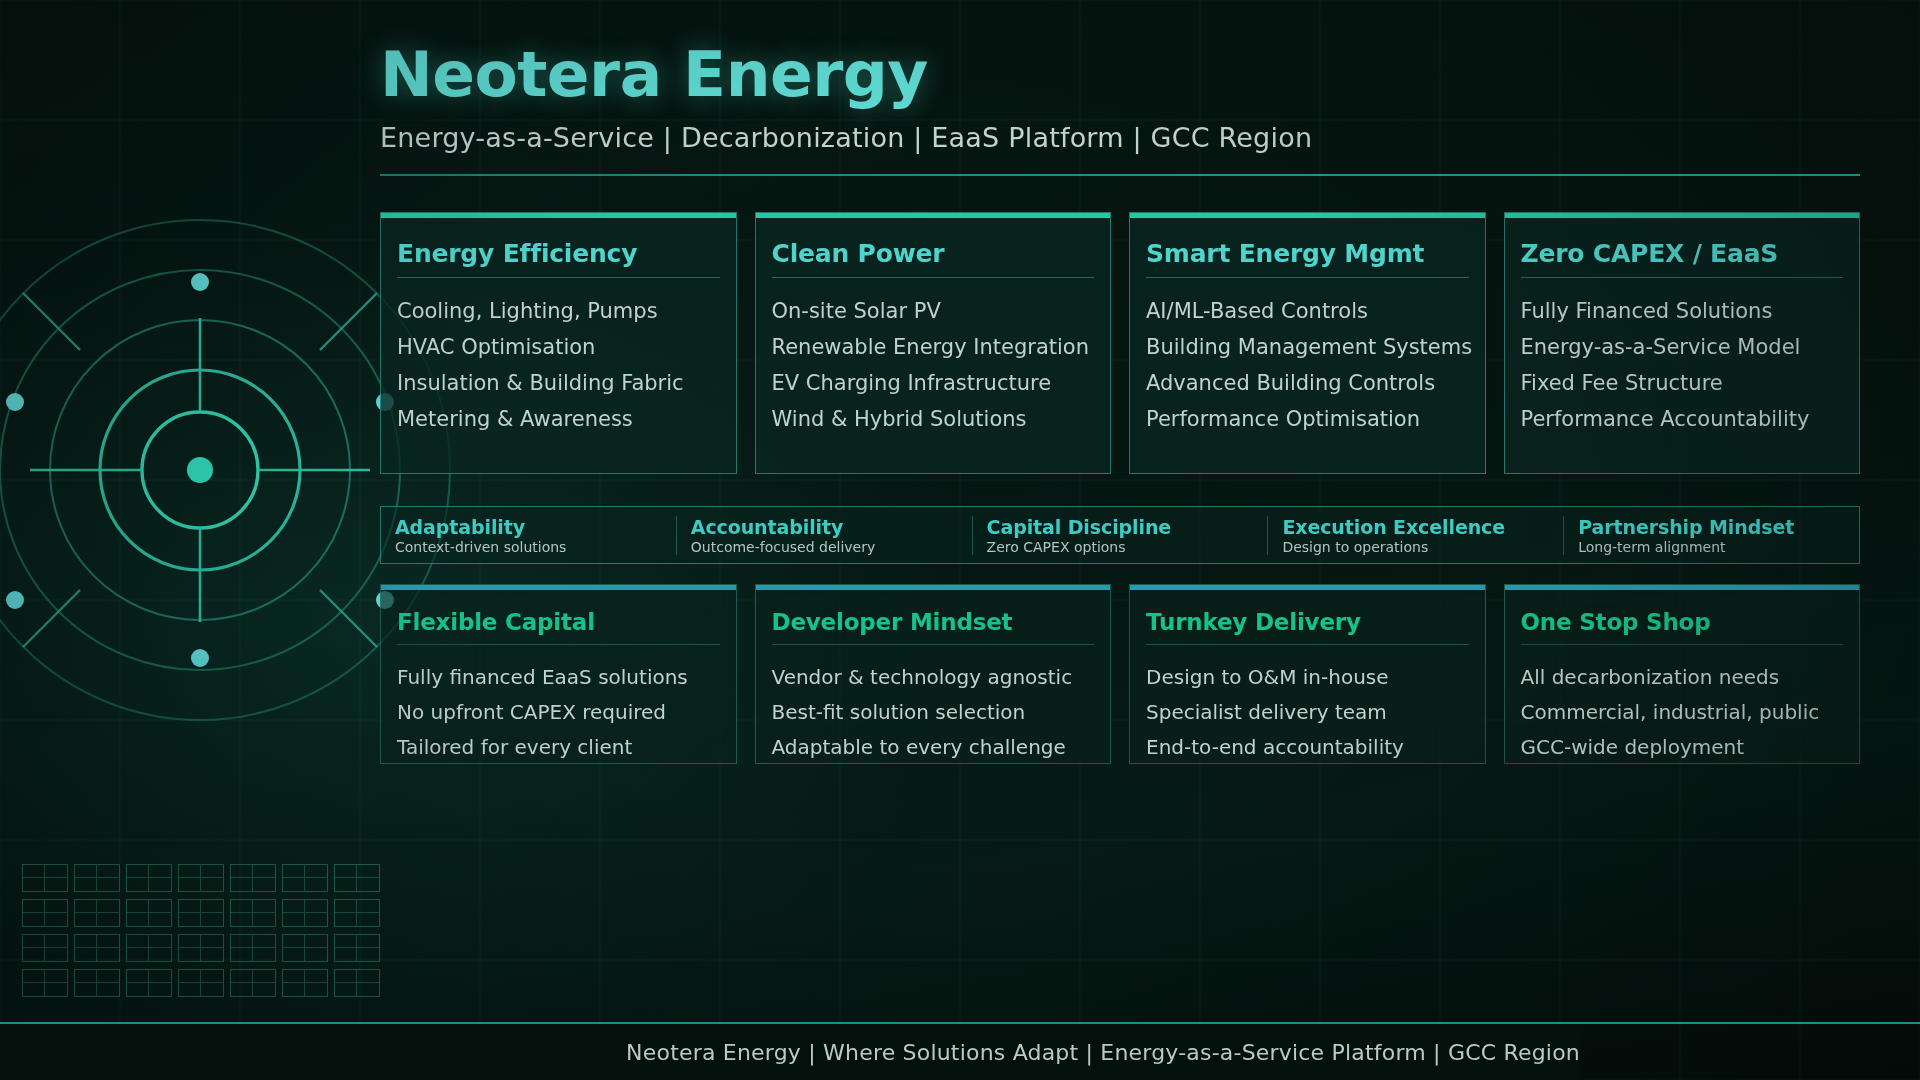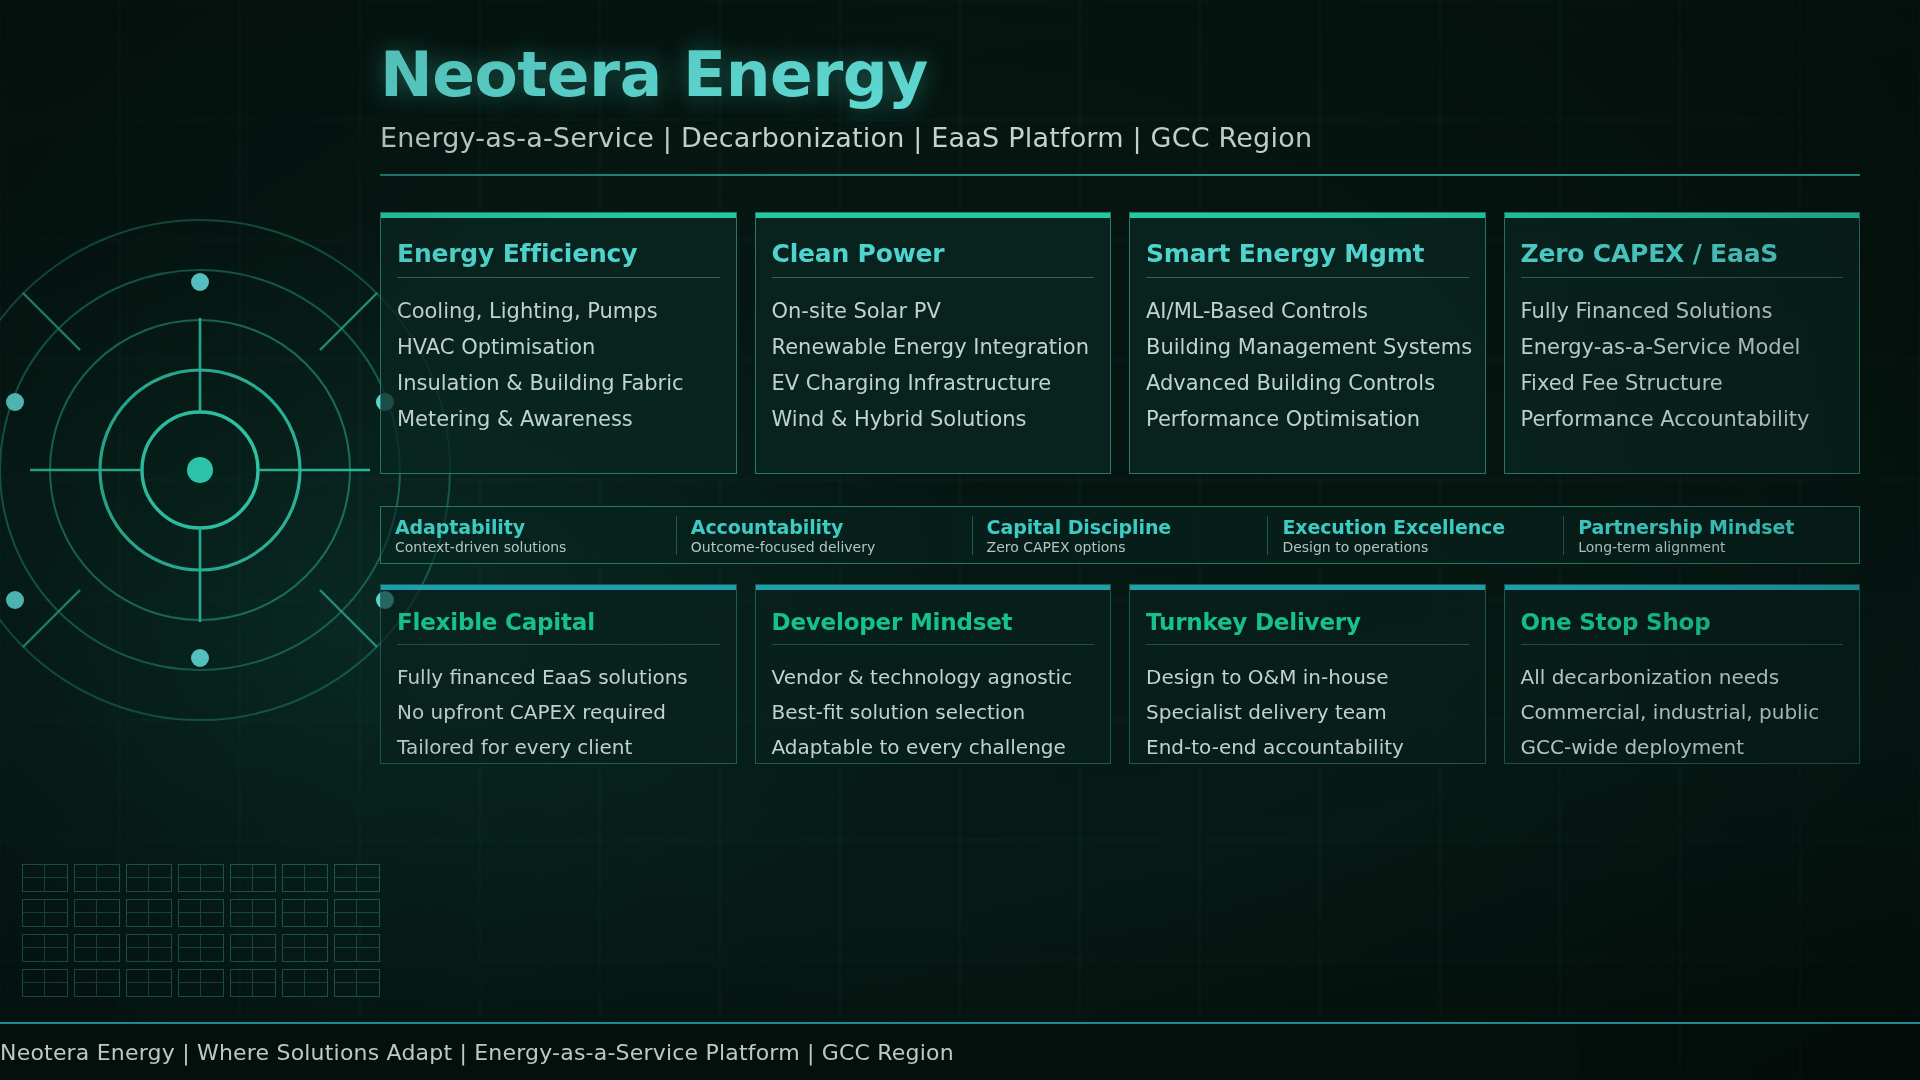--- a/index.html
+++ b/index.html
@@ -132,21 +132,21 @@
   }
 
   
   #footer-rule{
     position:absolute; left:0; top:1022px; width:1920px; height:2px;
     background:#1c8c92;
   }
   #footer{
     position:absolute; left:0; top:1024px; width:1580px; height:56px;
     background:#03100c;
-    display:flex; align-items:center; justify-content:flex-start;
+    display:flex; align-items:center; justify-content:flex-end;
   }
   #footer-text{ font-size:22px; color:#bccac6; letter-spacing:.2px; }
 </style>
 </head>
 <body>
 
 <div id="bg-base"></div>
 <div id="bg-grid"></div>
 
 <div id="radar">

